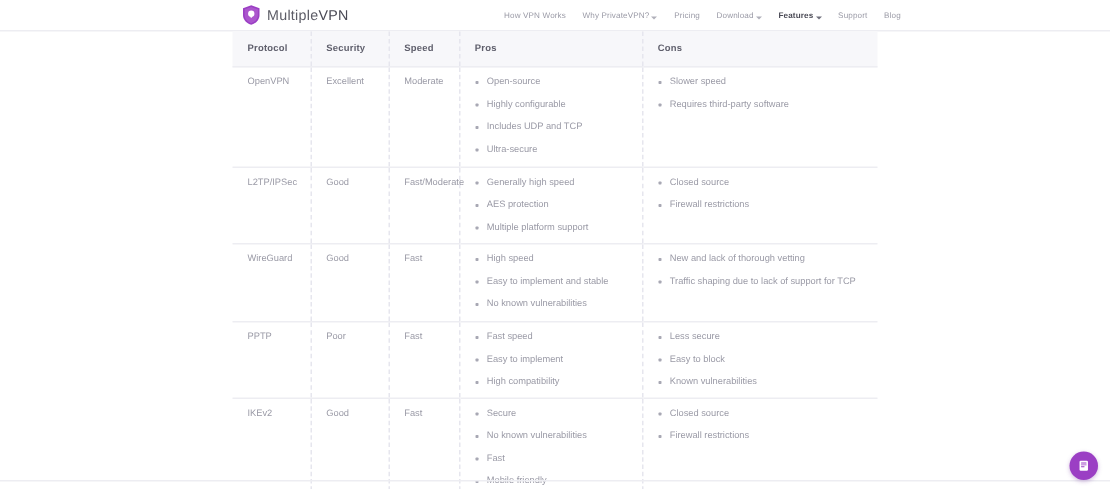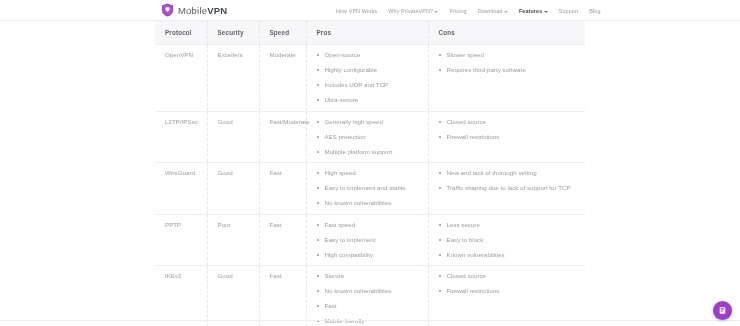--- a/index.html
+++ b/index.html
@@ -38,21 +38,21 @@
     align-items: center;
     gap: 4px;
   }
   .brand-shield { width: 13px; height: 14px; display: block; }
   .brand-text {
     font-size: 9.5px;
     color: #5c5c66;
     letter-spacing: .2px;
     white-space: nowrap;
   }
-  .brand-text .b { font-weight: bold; color: #4a4a55; }
+  .brand-text .b { font-weight: normal; color: #4a4a55; }
 
   .main-nav {
     position: absolute;
     left: 336px;
     top: 0;
     height: 21px;
     display: flex;
     align-items: center;
     gap: 11px;
   }
@@ -179,21 +179,21 @@
 
   <div class="site-header">
 
     <div class="brand">
       <svg class="brand-shield" viewBox="0 0 26 28">
         <path d="M13 1 L24 5 L24 14 C24 21 18.5 25.5 13 27 C7.5 25.5 2 21 2 14 L2 5 Z" fill="#9b3fc4"></path>
         <path d="M13 3.2 L21.8 6.4 L21.8 14 C21.8 19.8 17.4 23.6 13 24.9 C8.6 23.6 4.2 19.8 4.2 14 L4.2 6.4 Z" fill="#b86ad6" opacity="0.55"></path>
         <circle cx="13" cy="12.2" r="4.2" fill="#ffffff"></circle>
         <rect x="11.8" y="12.6" width="2.4" height="5" rx="1" fill="#ffffff"></rect>
       </svg>
-      <span class="brand-text"><span>Mobile</span><span class="b">VPN</span></span>
+      <span class="brand-text"><span>Multiple</span><span class="b">VPN</span></span>
     </div>
 
     <nav class="main-nav">
       <span class="nav-item">
         <span>How VPN Works</span>
       </span>
       <span class="nav-item">
         <span>Why PrivateVPN?</span>
         <i class="caret"></i>
       </span>

